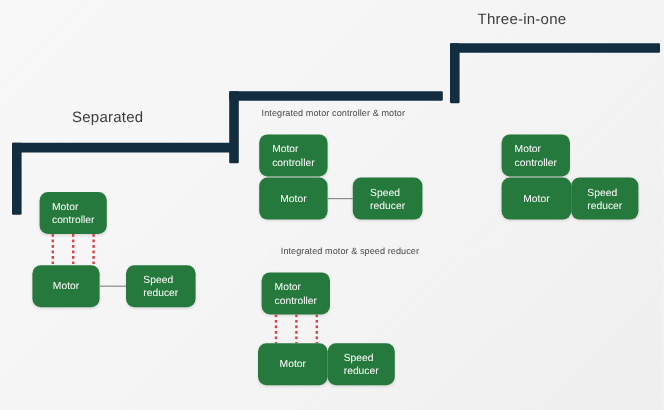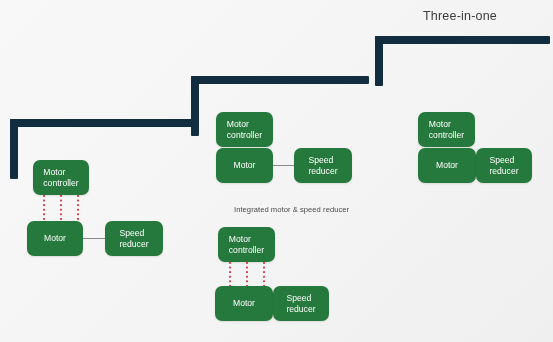--- a/index.html
+++ b/index.html
@@ -90,20 +90,21 @@
     background-image: linear-gradient(#d8404a 0 2.2px, transparent 2.2px 4.6px);
     background-size: 1.5px 4.6px;
     background-repeat: repeat-y;
   }
 </style>
 </head>
 <body>
 
 <div id="canvas">
 
+  <div class="section-title" style="left:60px; top:91px;">Separated</div>
 
   <div class="bracket" style="left:10px; top:119px; width:182px; height:60px;">
     <div class="hbar" style="width:182px;"></div>
     <div class="vbar" style="height:60px;"></div>
   </div>
 
   <div class="block" style="left:33px; top:160px; width:56px; height:35px;">
     <div>
       <span>Motor</span>
       <span>controller</span>
@@ -128,20 +129,21 @@
       <span>reducer</span>
     </div>
   </div>
 
 
   <div class="bracket" style="left:191px; top:76px; width:178px; height:60px;">
     <div class="hbar" style="width:178px;"></div>
     <div class="vbar" style="height:60px;"></div>
   </div>
 
+  <div class="subtitle" style="left:218px; top:90px;">Integrated motor controller &amp; motor</div>
 
   <div class="block" style="left:216px; top:112px; width:57px; height:35px;">
     <div>
       <span>Motor</span>
       <span>controller</span>
     </div>
   </div>
 
   <div class="block" style="left:216px; top:148px; width:57px; height:35px;">
     <span>Motor</span>
@@ -175,21 +177,21 @@
     <span>Motor</span>
   </div>
 
   <div class="block" style="left:273px; top:286px; width:56px; height:35px;">
     <div>
       <span>Speed</span>
       <span>reducer</span>
     </div>
   </div>
 
-  <div class="section-title" style="left:423px; top:9px;">Three-in-one</div>
+  <div class="section-title" style="left:398px; top:9px;">Three-in-one</div>
 
   <div class="bracket" style="left:375px; top:36px; width:175px; height:50px;">
     <div class="hbar" style="width:175px;"></div>
     <div class="vbar" style="height:50px;"></div>
   </div>
 
   <div class="block" style="left:418px; top:112px; width:57px; height:35px;">
     <div>
       <span>Motor</span>
       <span>controller</span>

